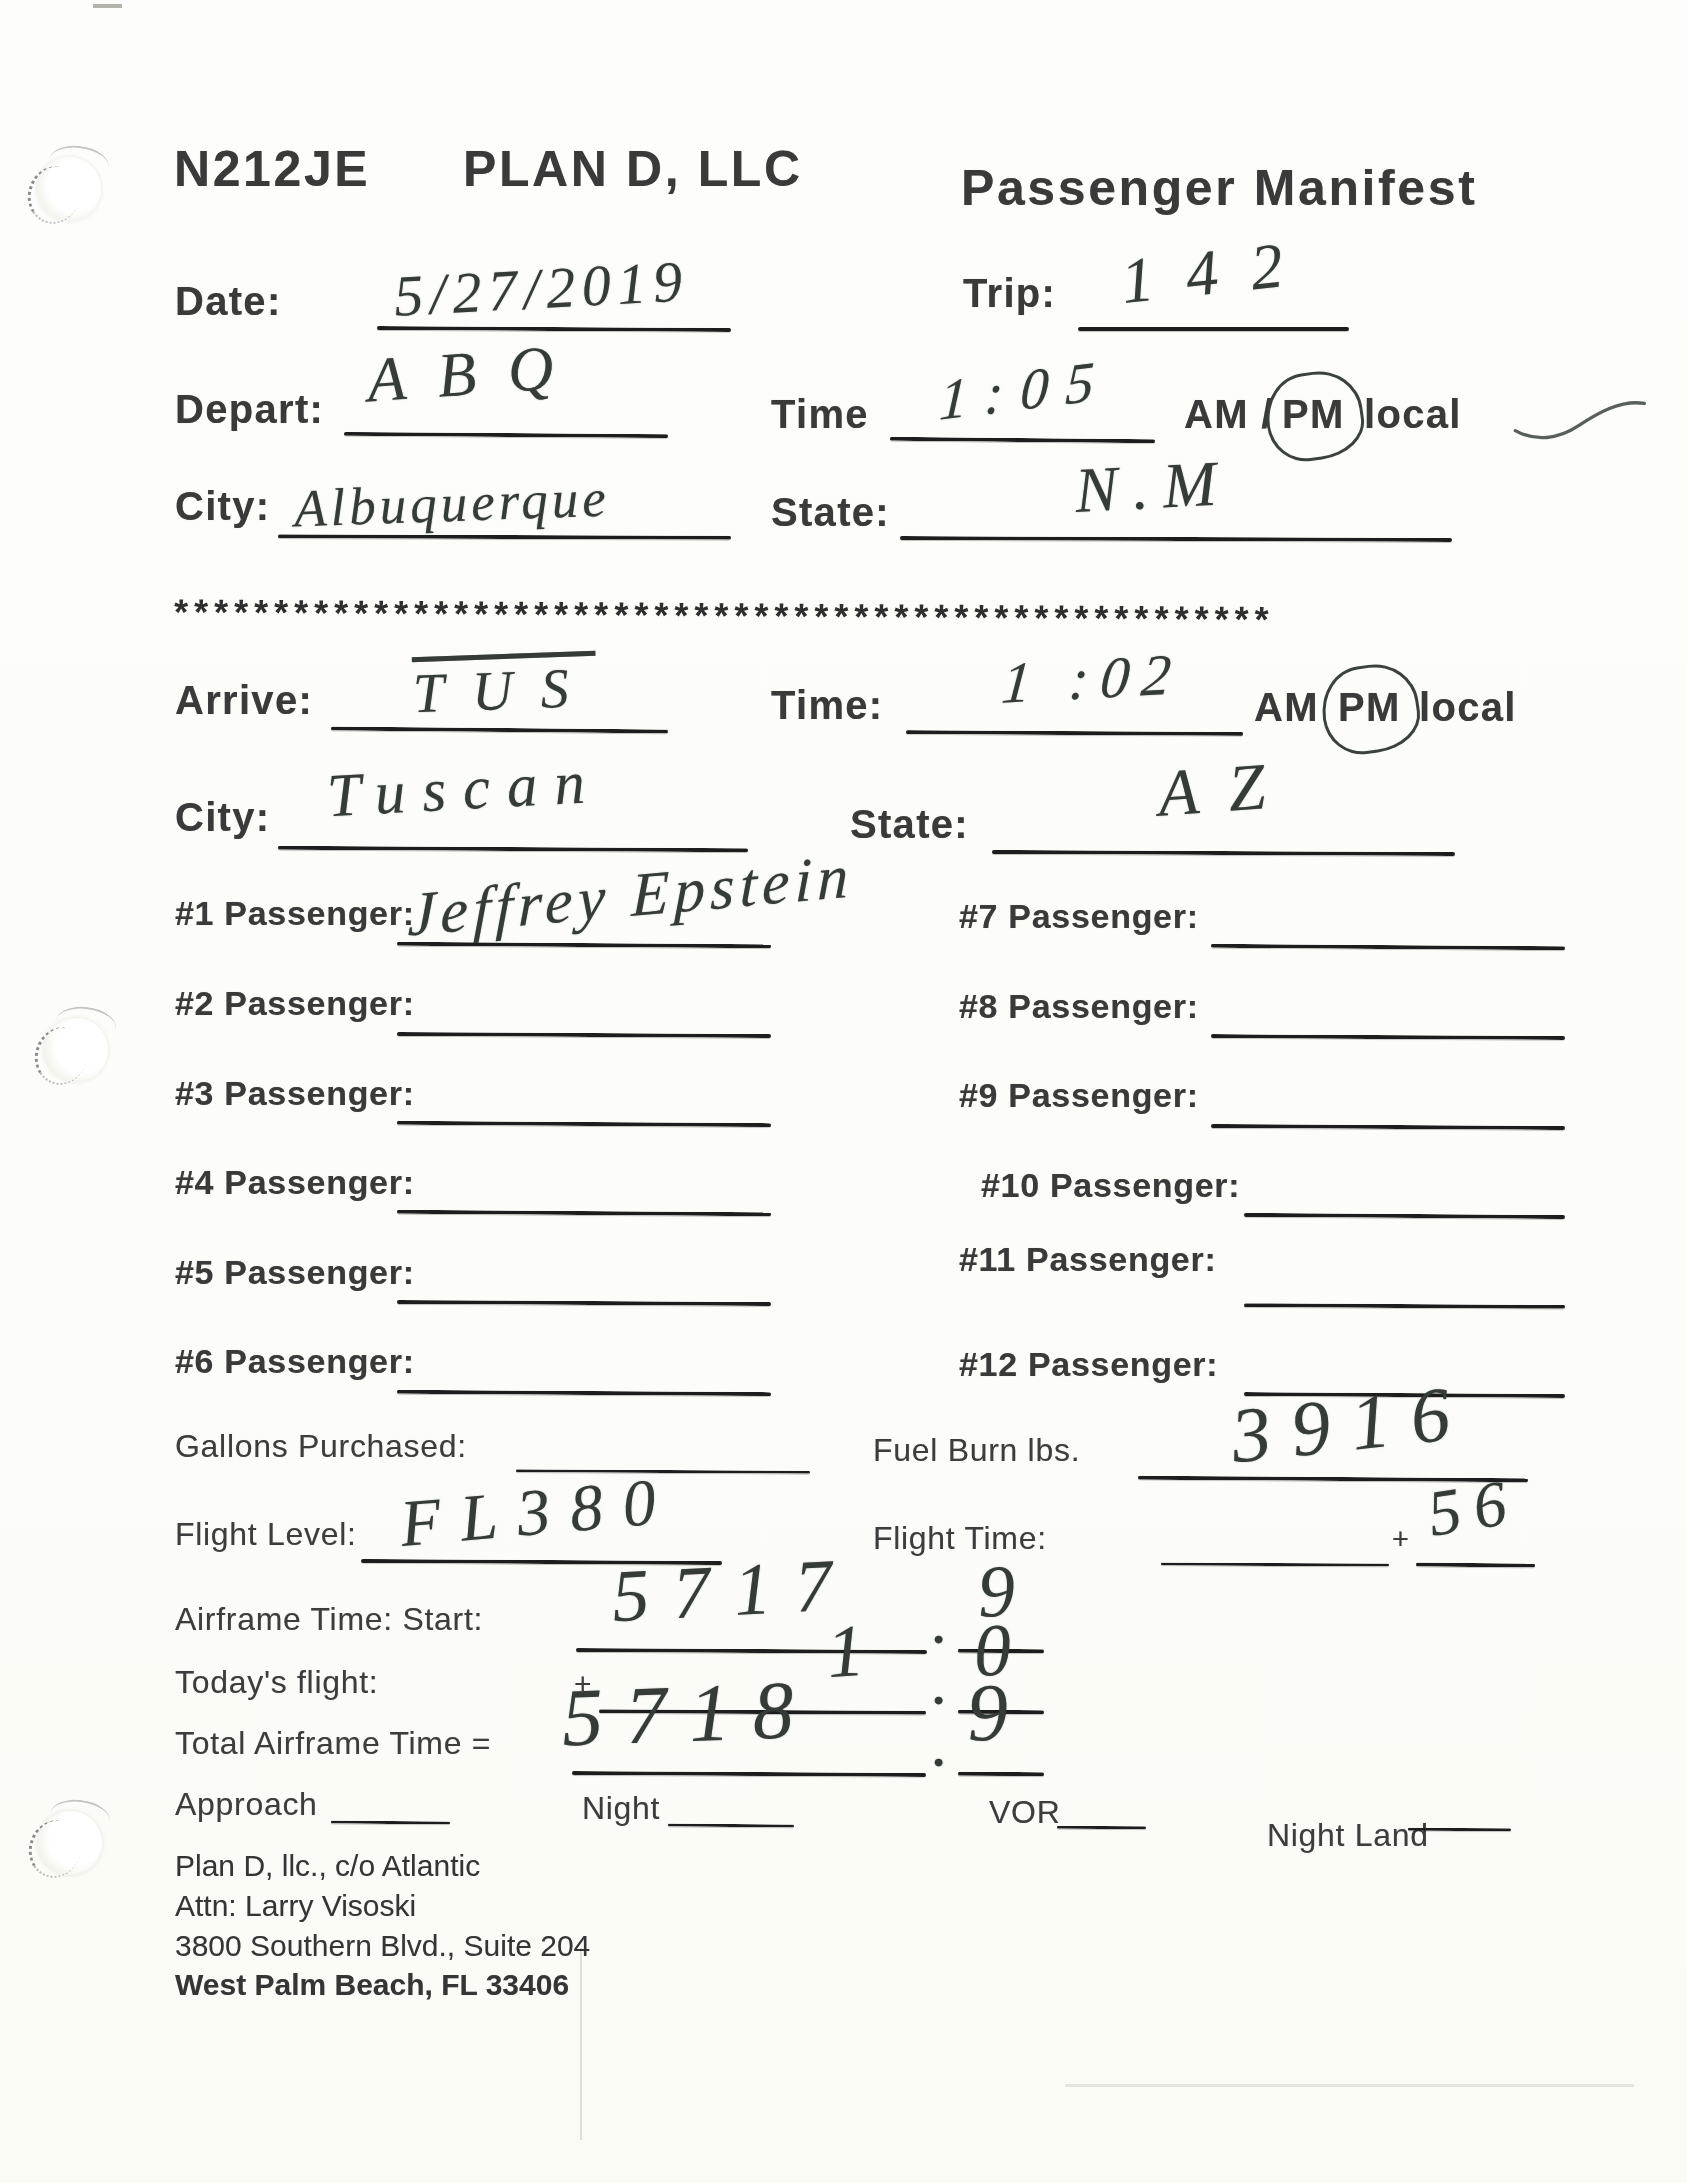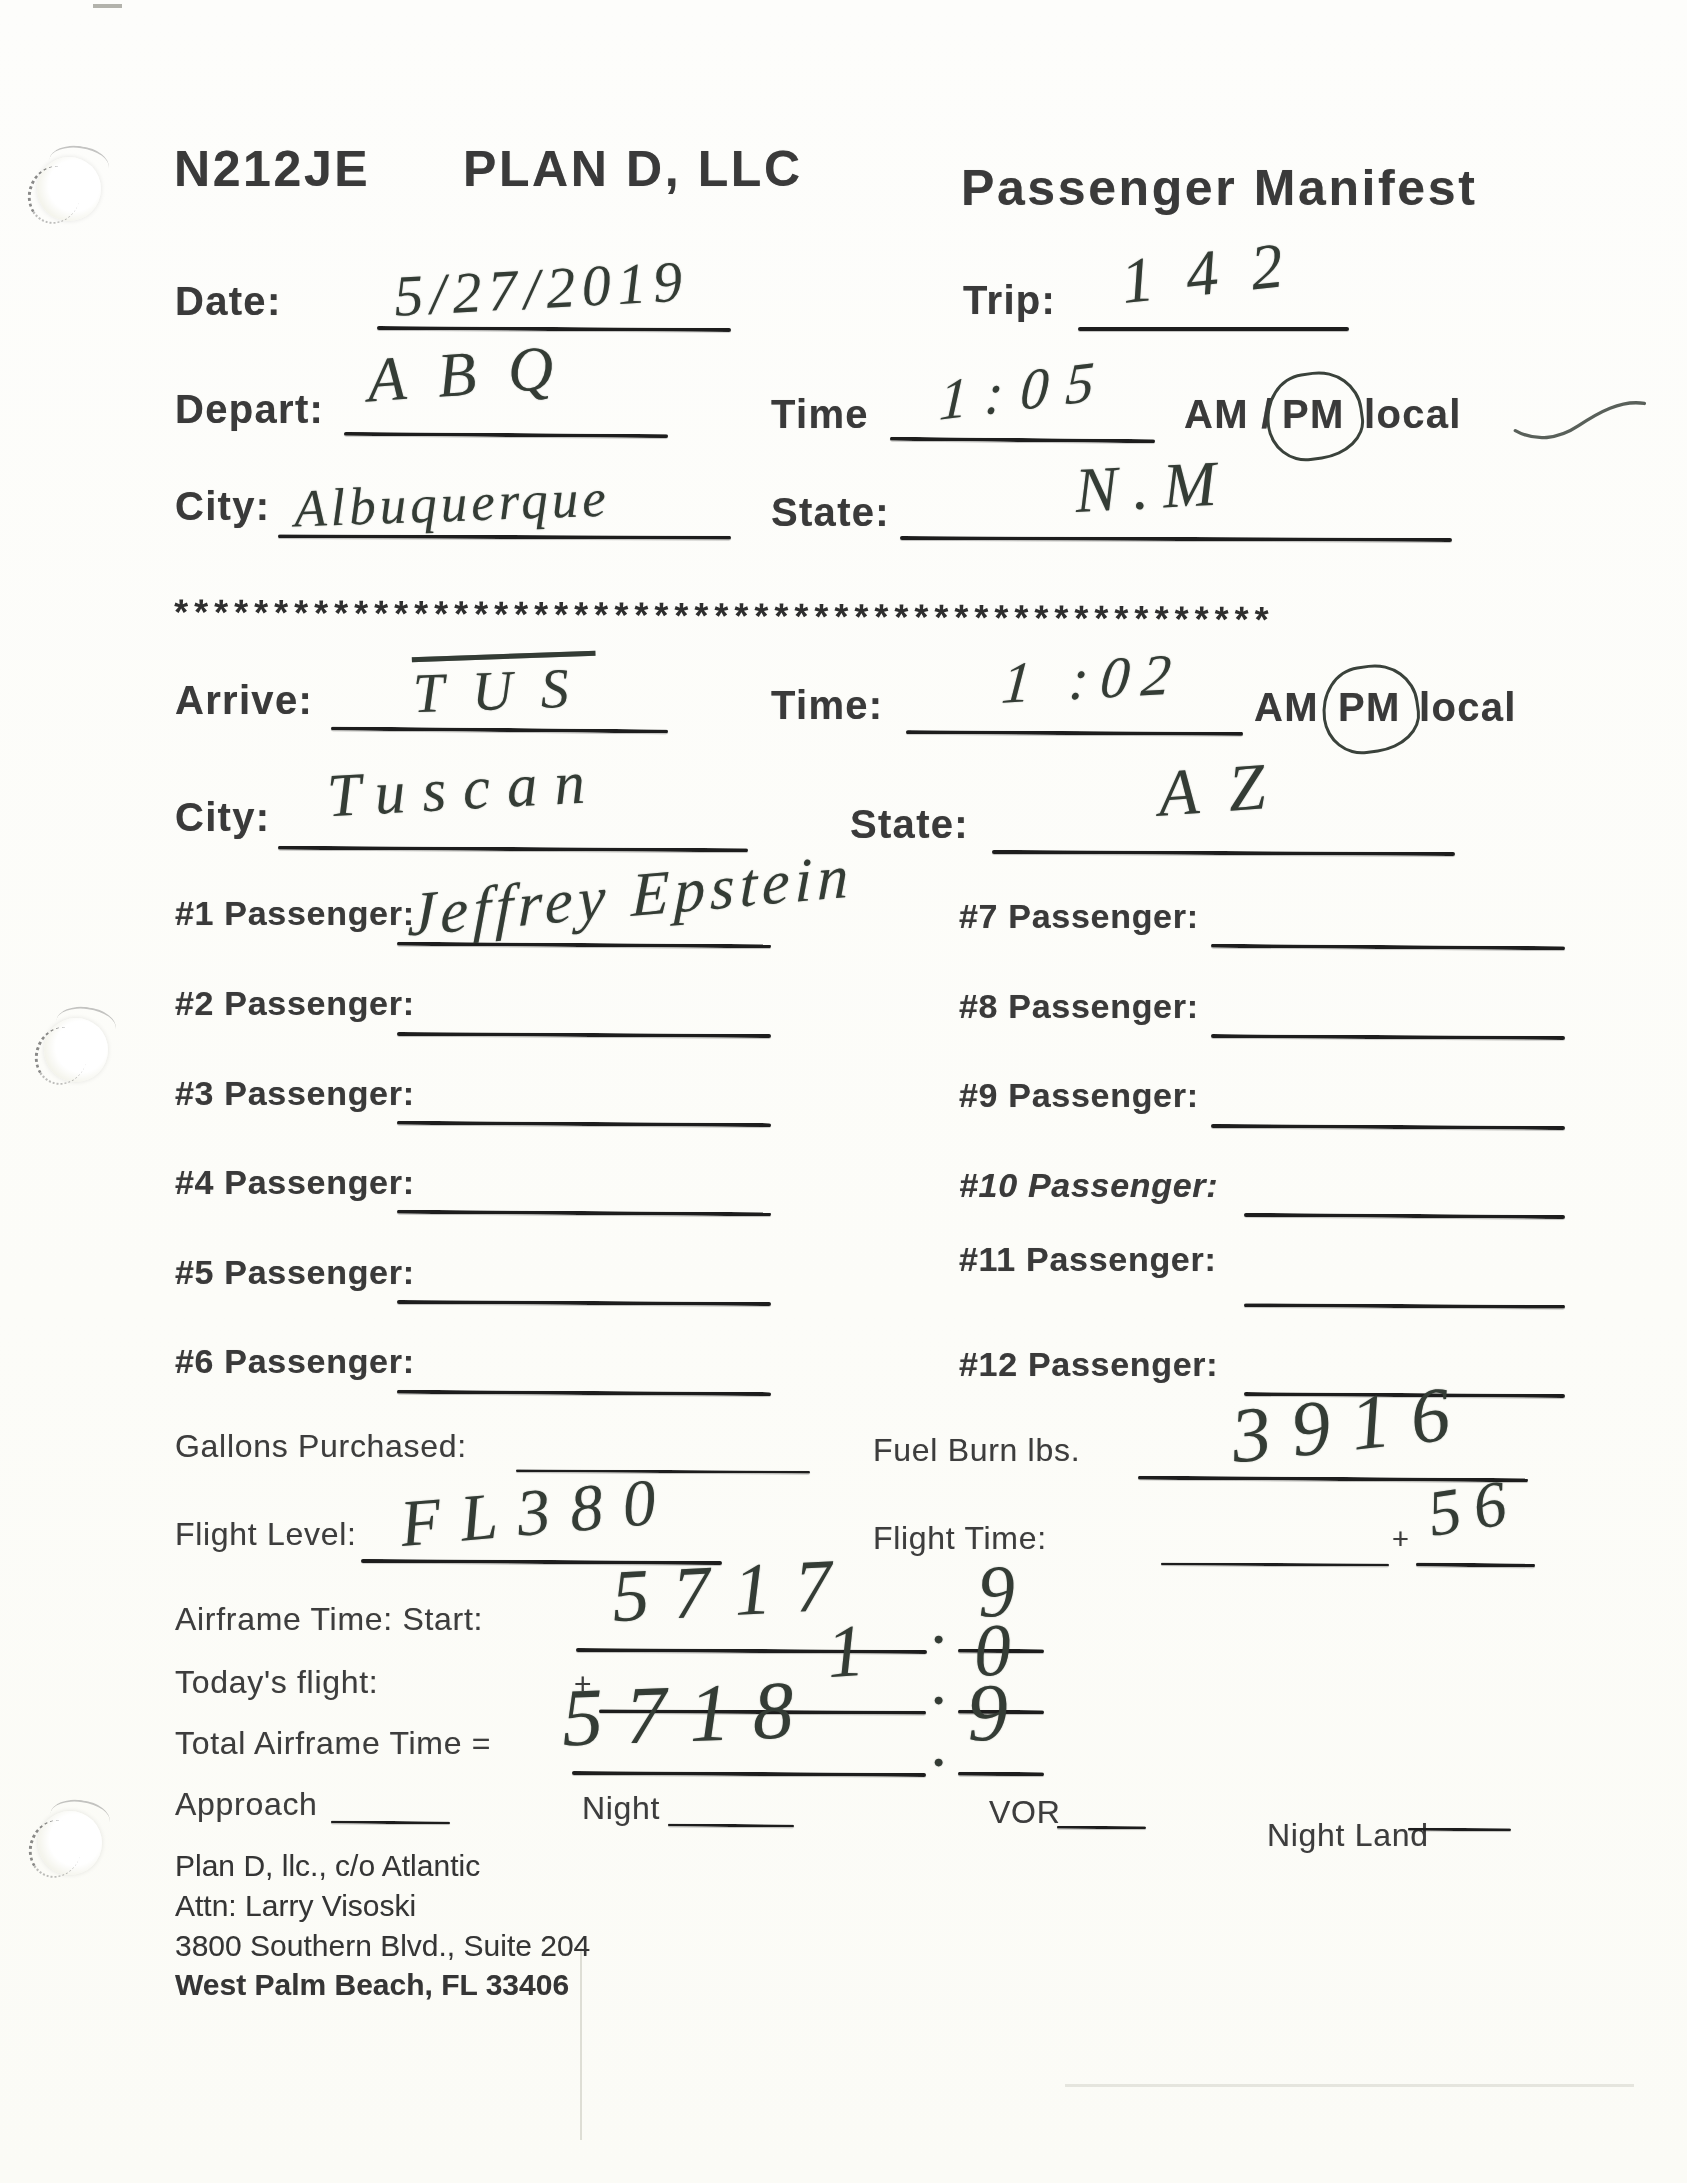--- a/index.html
+++ b/index.html
@@ -46,21 +46,21 @@
   <div class="artifact" style="left:1065px;top:2084px;width:569px;height:2.6px;opacity:.55;"></div>
   <div class="artifact" style="left:93px;top:4px;width:29px;height:4px;background:#9a9a92;"></div>
 
   <span class="abs lbl big" style="left:174px;top:140px;">N212JE</span>
   <span class="abs lbl big" style="left:463px;top:140px;">PLAN D, LLC</span>
   <span class="abs lbl big" style="left:961px;top:159px;">Passenger Manifest</span>
 
   <span class="abs lbl mid" style="left:175px;top:279px;">Date:</span>
   <div class="abs ul" style="left:377px;top:327px;width:354px;transform:rotate(.3deg);"></div>
   <span class="abs hw" style="left:394px;top:255px;font-size:58px;letter-spacing:6.6px;transform:rotate(-3deg);">5/27/2019</span>
-  <span class="abs lbl mid" style="left:963px;top:278px;">Trip:</span>
+  <span class="abs lbl mid" style="left:963px;top:271px;">Trip:</span>
   <div class="abs ul" style="left:1078px;top:327px;width:271px;"></div>
   <span class="abs hw" style="left:1121px;top:235px;font-size:64px;letter-spacing:33px;transform:rotate(-6deg);">142</span>
 
   <span class="abs lbl mid" style="left:175px;top:387px;">Depart:</span>
   <div class="abs ul" style="left:344px;top:433px;width:324px;transform:rotate(.4deg);"></div>
   <span class="abs hw" style="left:367px;top:337px;font-size:63px;letter-spacing:32px;transform:rotate(-4deg);">ABQ</span>
   <span class="abs lbl mid" style="left:771px;top:392px;">Time</span>
   <div class="abs ul" style="left:890px;top:438px;width:265px;transform:rotate(.5deg);"></div>
   <span class="abs hw" style="left:939px;top:357px;font-size:57px;letter-spacing:17px;transform:rotate(-7deg) skewX(-10deg);">1:05</span>
   <span class="abs lbl mid" style="left:1184px;top:392px;">AM /</span>
@@ -117,21 +117,21 @@
 
   <span class="abs lbl pass" style="left:959px;top:897px;">#7 Passenger:</span>
   <div class="abs ul" style="left:1211px;top:945px;width:354px;transform:rotate(.4deg);"></div>
   <span class="abs hw" style="left:1221px;top:865px;font-size:53px;"></span>
   <span class="abs lbl pass" style="left:959px;top:987px;">#8 Passenger:</span>
   <div class="abs ul" style="left:1211px;top:1035px;width:354px;transform:rotate(.3deg);"></div>
   <span class="abs hw" style="left:1221px;top:955px;font-size:53px;"></span>
   <span class="abs lbl pass" style="left:959px;top:1076px;">#9 Passenger:</span>
   <div class="abs ul" style="left:1211px;top:1125px;width:354px;transform:rotate(.35deg);"></div>
   <span class="abs hw" style="left:1221px;top:1045px;font-size:53px;"></span>
-  <span class="abs lbl pass" style="left:959px;top:1166px;font-style:italic;">#10 Passenger:</span>
+  <span class="abs lbl pass" style="left:981px;top:1166px;">#10 Passenger:</span>
   <div class="abs ul" style="left:1244px;top:1214px;width:321px;transform:rotate(.4deg);"></div>
   <span class="abs hw" style="left:1254px;top:1134px;font-size:53px;"></span>
   <span class="abs lbl pass" style="left:959px;top:1240px;">#11 Passenger:</span>
   <div class="abs ul" style="left:1244px;top:1304px;width:321px;transform:rotate(.3deg);"></div>
   <span class="abs hw" style="left:1254px;top:1224px;font-size:53px;"></span>
   <span class="abs lbl pass" style="left:959px;top:1345px;">#12 Passenger:</span>
   <div class="abs ul" style="left:1244px;top:1393px;width:321px;transform:rotate(.35deg);"></div>
   <span class="abs hw" style="left:1254px;top:1313px;font-size:53px;"></span>
 
   <span class="abs stat" style="left:175px;top:1428px;">Gallons Purchased:</span>

